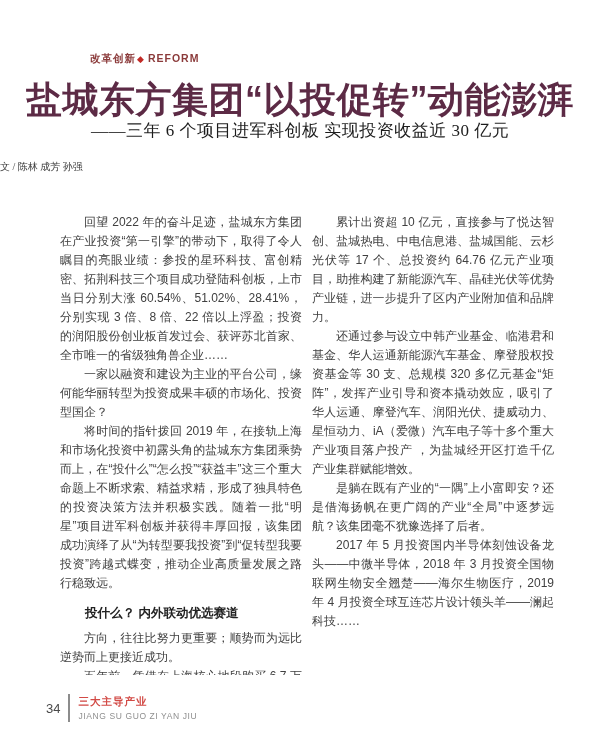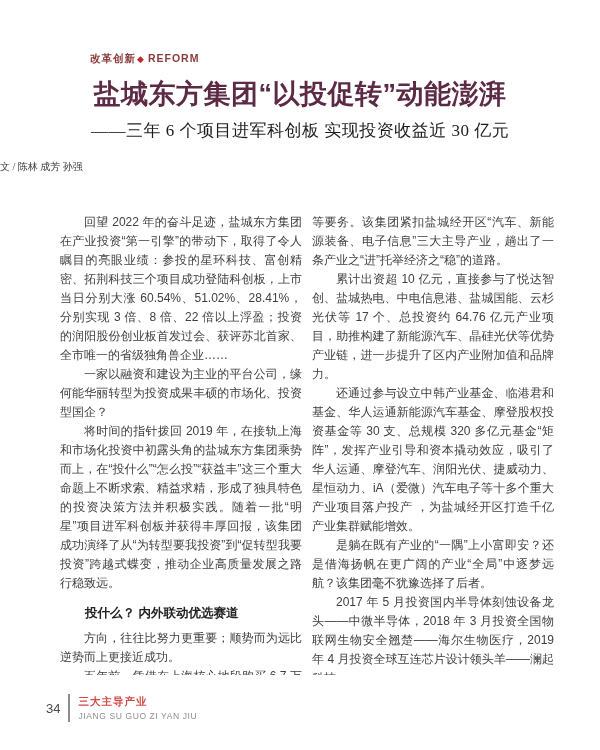--- a/index.html
+++ b/index.html
@@ -30,21 +30,21 @@
     font-size: 9px;
     margin: 0 3px 0 1px;
   }
   .title {
     position: absolute;
     top: 76px;
     left: 0;
     width: 100%;
     margin: 0;
     text-align: center;
-    font-size: 27px;
+    font-size: 36px;
     font-weight: 800;
     letter-spacing: 0.5px;
     color: #5c2a45;
     font-family: "Liberation Sans", "DejaVu Sans", sans-serif;
   }
   .subtitle {
     position: absolute;
     top: 119px;
     left: 0;
     width: 100%;
@@ -145,21 +145,20 @@
   <div class="columns">
     <div class="col">
         <p class="para">回望 2022 年的奋斗足迹，盐城东方集团在产业投资“第一引擎”的带动下，取得了令人瞩目的亮眼业绩：参投的星环科技、富创精密、拓荆科技三个项目成功登陆科创板，上市当日分别大涨 60.54%、51.02%、28.41%，分别实现 3 倍、8 倍、22 倍以上浮盈；投资的润阳股份创业板首发过会、获评苏北首家、全市唯一的省级独角兽企业……</p>
         <p class="para">一家以融资和建设为主业的平台公司，缘何能华丽转型为投资成果丰硕的市场化、投资型国企？</p>
         <p class="para">将时间的指针拨回 2019 年，在接轨上海和市场化投资中初露头角的盐城东方集团乘势而上，在“投什么”“怎么投”“获益丰”这三个重大命题上不断求索、精益求精，形成了独具特色的投资决策方法并积极实践。随着一批“明星”项目进军科创板并获得丰厚回报，该集团成功演绎了从“为转型要我投资”到“促转型我要投资”跨越式蝶变，推动企业高质量发展之路行稳致远。</p>
         <h2 class="section-heading">投什么？ 内外联动优选赛道</h2>
         <p class="para">方向，往往比努力更重要；顺势而为远比逆势而上更接近成功。</p>
         <p class="para">五年前，凭借在上海核心地段购买 6.7 万平方米一线写字楼的壮举，盐城东方集团开启了稳步转型、致力投资的新纪元。一时间，“有财力、有能力、有魄力”成为了该集团最有利的标签，寻求合作的橄榄枝纷纷伸来，下一步“投什么”成了当务之急。</p>
       </div>
     <div class="col">
-        <p class="para cont">等要务。该集团紧扣盐城经开区“汽车、新能源装备、电子信息”三大主导产业，趟出了一条产业之“进”托举经济之“稳”的道路。</p>
         <p class="para">累计出资超 10 亿元，直接参与了悦达智创、盐城热电、中电信息港、盐城国能、云杉光伏等 17 个、总投资约 64.76 亿元产业项目，助推构建了新能源汽车、晶硅光伏等优势产业链，进一步提升了区内产业附加值和品牌力。</p>
         <p class="para">还通过参与设立中韩产业基金、临港君和基金、华人运通新能源汽车基金、摩登股权投资基金等 30 支、总规模 320 多亿元基金“矩阵”，发挥产业引导和资本撬动效应，吸引了华人运通、摩登汽车、润阳光伏、捷威动力、星恒动力、iA（爱微）汽车电子等十多个重大产业项目落户投产 ，为盐城经开区打造千亿产业集群赋能增效。</p>
         <p class="para">是躺在既有产业的“一隅”上小富即安？还是借海扬帆在更广阔的产业“全局”中逐梦远航？该集团毫不犹豫选择了后者。</p>
         <p class="para">2017 年 5 月投资国内半导体刻蚀设备龙头——中微半导体，2018 年 3 月投资全国物联网生物安全翘楚——海尔生物医疗，2019 年 4 月投资全球互连芯片设计领头羊——澜起科技……</p>
       </div>
   </div>
 
   <div class="footer">
     <span class="pageno">34</span>
     <span class="divider"></span>

